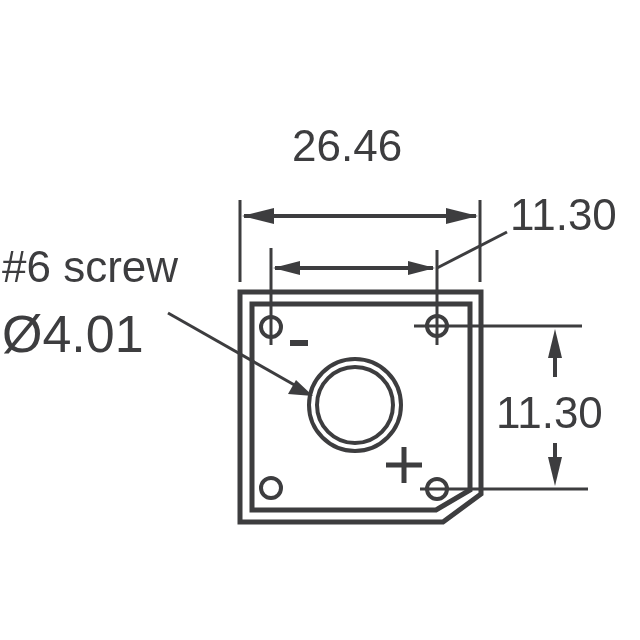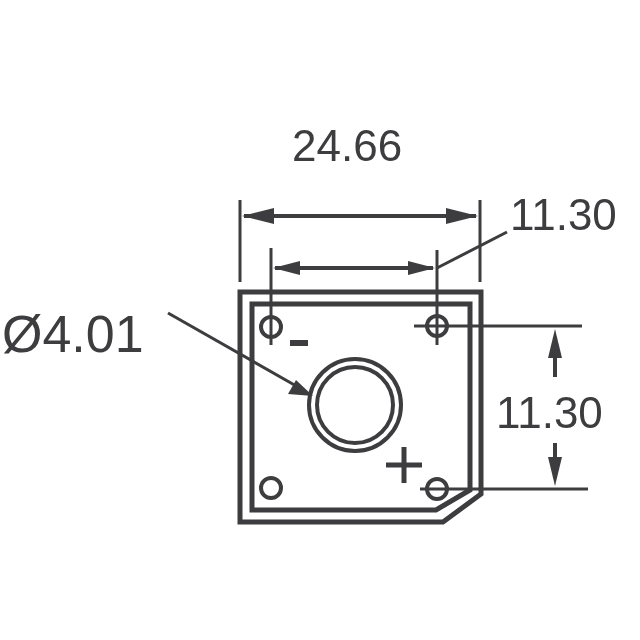--- a/index.html
+++ b/index.html
@@ -57,17 +57,18 @@
 
       <line x1="168" y1="313" x2="298" y2="387" stroke-width="3"></line>
       <polygon points="313,396 288,394 296,380" fill="#3d3d3f" stroke="none"></polygon>
 
       <line x1="290" y1="343" x2="308" y2="343" stroke-width="6"></line>
       <line x1="386" y1="465" x2="422" y2="465" stroke-width="5"></line>
       <line x1="404" y1="447" x2="404" y2="483" stroke-width="5"></line>
     </g>
   </svg>
 
-  <div class="lbl" style="left:292px; top:124px; font-size:44px;">24.66</div>
+  <div class="lbl" style="left:292px; top:124px; font-size:44px;">26.46</div>
   <div class="lbl" style="left:510px; top:193px; font-size:44px;">11.30</div>
   <div class="lbl" style="left:496px; top:391px; font-size:44px;">11.30</div>
+  <div class="lbl" style="left:2px; top:245px; font-size:44px;">#6 screw</div>
   <div class="lbl" style="left:2px; top:308px; font-size:52px;">Ø4.01</div>
 </div>
 
 </body></html>

